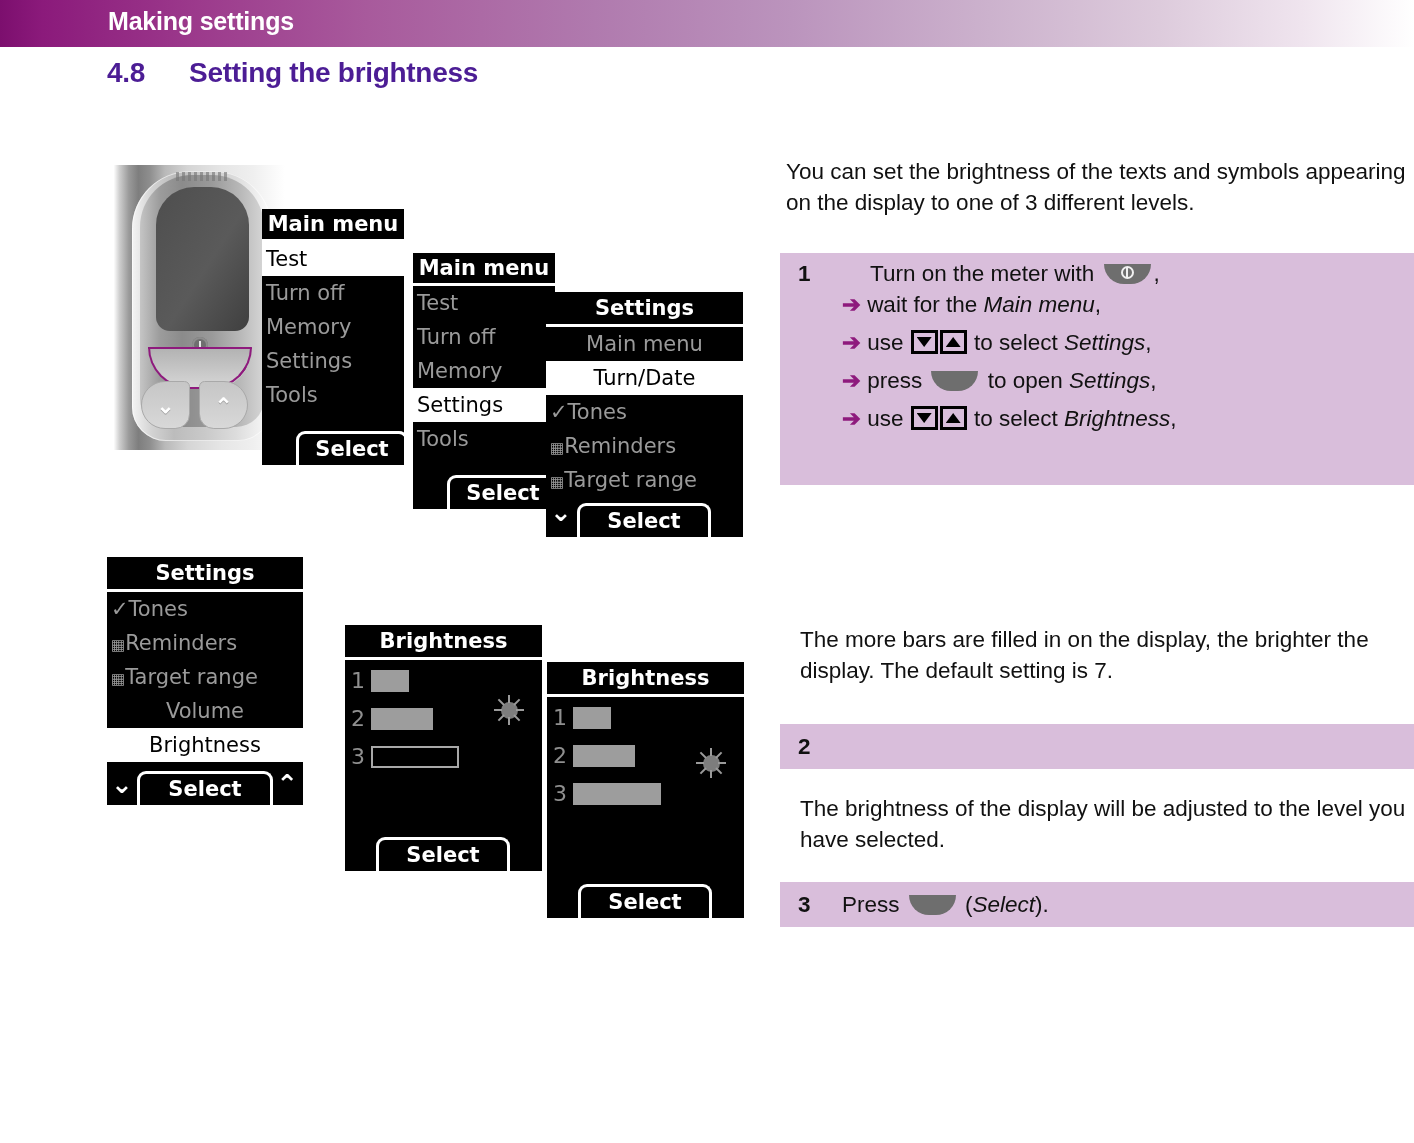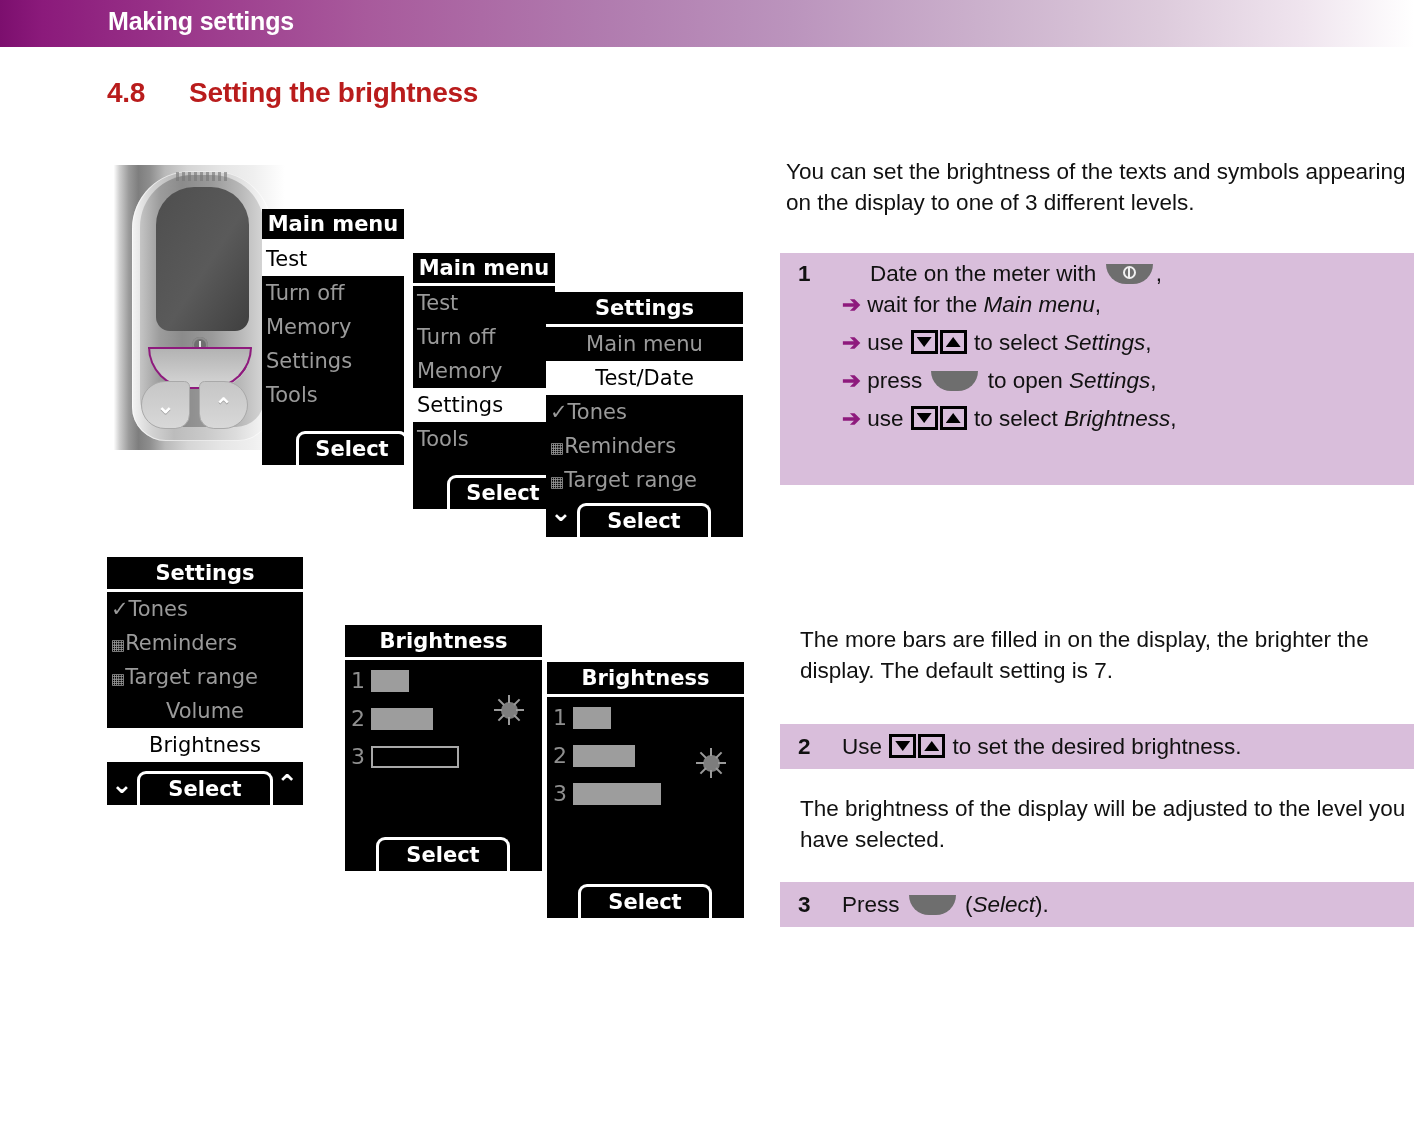--- a/index.html
+++ b/index.html
@@ -27,22 +27,22 @@
     color: #ffffff;
     font-size: 25px;
     font-weight: bold;
     letter-spacing: -0.2px;
     white-space: nowrap;
     text-align: center;
   }
 
   
   #section-title {
-    position: absolute; left: 107px; top: 77px;
-    font-size: 28px; font-weight: bold; color: #b91c1c;
+    position: absolute; left: 107px; top: 57px;
+    font-size: 28px; font-weight: bold; color: #4c1d95;
     letter-spacing: -0.3px;
     white-space: nowrap;
   }
   #section-title .num { display: inline-block; width: 82px; }
 
   
   #meter-photo {
     position: absolute; left: 108px; top: 165px;
     width: 190px; height: 285px;
   }
@@ -320,21 +320,21 @@
   <div class="row">Turn off</div>
   <div class="row">Memory</div>
   <div class="row sel">Settings</div>
   <div class="row">Tools</div>
   <div class="softkey" style="left:34px; top:222px; width:112px; height:34px; line-height:30px;">Select</div>
 </div>
 
 <div class="lcd" style="left:546px; top:292px; width:197px; height:245px;">
   <div class="title under center" style="height:32px;line-height:32px;">Settings</div>
   <div class="row center">Main menu</div>
-  <div class="row center sel">Test/Date</div>
+  <div class="row center sel">Turn/Date</div>
   <div class="row"><span>✓</span><span>Tones</span></div>
   <div class="row"><span style="font-size:15px;">▦</span><span>Reminders</span></div>
   <div class="row"><span style="font-size:15px;">▦</span><span>Target range</span></div>
   <div class="chev" style="left:4px; top:207px; font-size:26px;">⌄</div>
   <div class="softkey" style="left:31px; top:211px; width:134px; height:34px; line-height:30px;">Select</div>
 </div>
 
 <div class="lcd" style="left:107px; top:557px; width:196px; height:248px;">
   <div class="title under center" style="height:32px;line-height:32px;">Settings</div>
   <div class="row"><span>✓</span><span>Tones</span></div>
@@ -407,21 +407,21 @@
   </div>
 
   <div class="softkey" style="left:31px; top:222px; width:134px; height:34px; line-height:30px;">Select</div>
 </div>
 
 <div class="body-text" style="left:786px; top:156px; width:628px;">You can set the brightness of the texts and symbols appearing on the display to one of 3 different levels.</div>
 
 <div class="step-band" style="left:780px; top:253px; width:634px; height:232px;">
   <span class="num" style="top:5px;">1</span>
   <div style="position:absolute; left:90px; top:5px;">
-    <span>Date on the meter with</span>
+    <span>Turn on the meter with</span>
     <span class="bigkey power"></span><span>,</span>
   </div>
 
   <div style="position:absolute; left:62px; top:74px;">
     <span class="arrow">➔</span>
     <span>use </span><span class="key down"></span><span class="key up"></span><span> to select </span><span class="ital">Settings</span><span>,</span>
   </div>
 
   <div style="position:absolute; left:62px; top:36px;">
     <span class="arrow">➔</span>
@@ -437,23 +437,20 @@
     <span class="arrow">➔</span>
     <span>use </span><span class="key down"></span><span class="key up"></span><span> to select </span><span class="ital">Brightness</span><span>,</span>
   </div>
 
 </div>
 
 <div class="body-text" style="left:800px; top:624px; width:614px;">The more bars are filled in on the display, the brighter the display. The default setting is 7.</div>
 
 <div class="step-band" style="left:780px; top:724px; width:634px; height:45px;">
   <span class="num" style="top:7px;">2</span>
-  <div style="position:absolute; left:62px; top:7px;">
-    <span>Use </span><span class="key down"></span><span class="key up"></span><span> to set the desired brightness.</span>
-  </div>
 </div>
 
 <div class="body-text" style="left:800px; top:793px; width:614px;">The brightness of the display will be adjusted to the level you have selected.</div>
 
 <div class="step-band" style="left:780px; top:882px; width:634px; height:45px;">
   <span class="num" style="top:7px;">3</span>
   <div style="position:absolute; left:62px; top:7px;">
     <span>Press </span><span class="bigkey"></span><span> (</span><span class="ital">Select</span><span>).</span>
   </div>
 </div>

